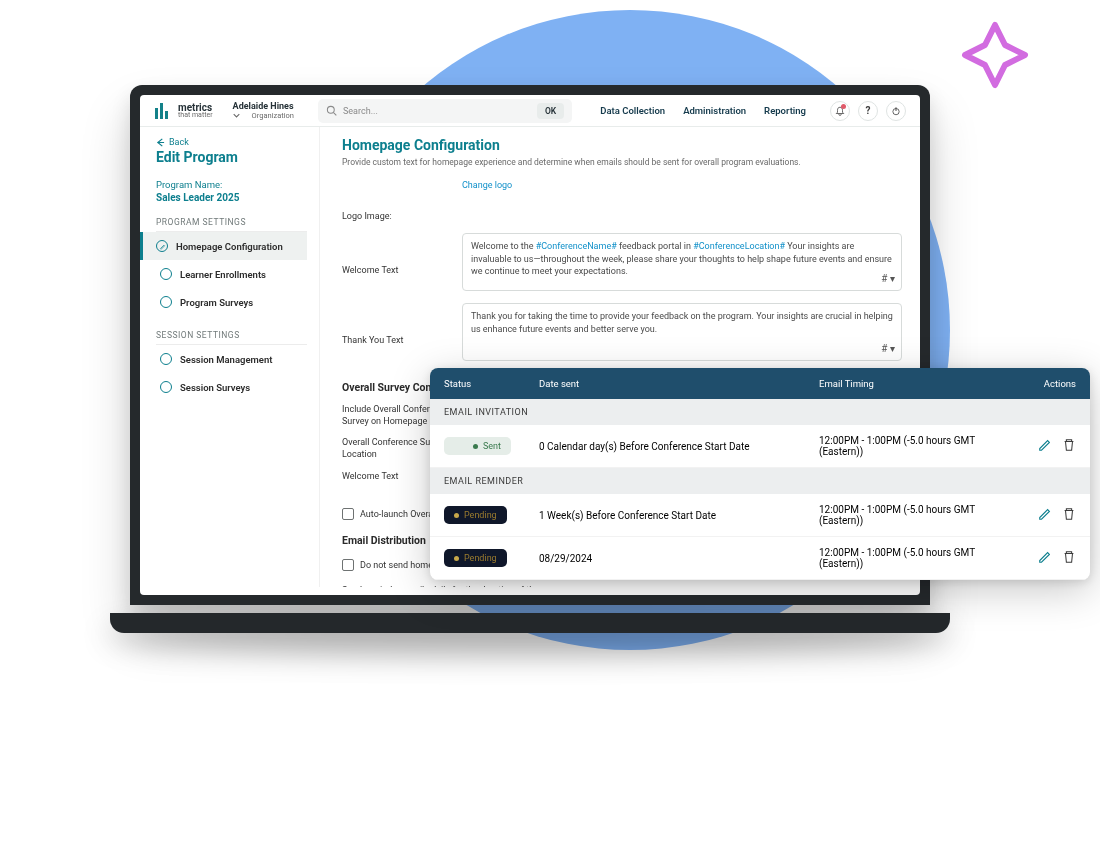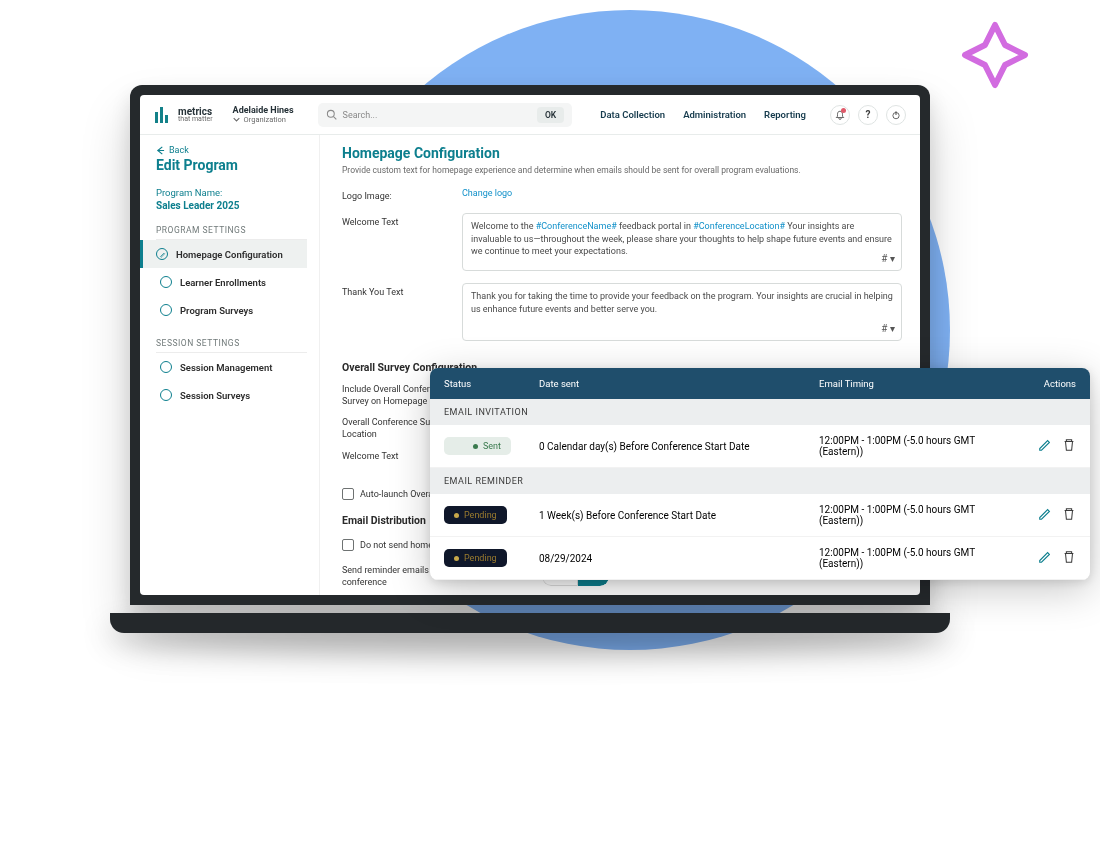--- a/index.html
+++ b/index.html
@@ -58,33 +58,33 @@
     width: 100%; height: 100%;
     background: #fff;
     border-radius: 4px;
     overflow: hidden;
     font-size: 10px;
     color: #2b2b2b;
     position: relative;
   }
   
   .topbar {
-    height: 40px;
+    height: 32px;
     display: flex;
     align-items: center;
     gap: 12px;
     padding: 0 14px;
     border-bottom: 1px solid #e8eceb;
   }
   .logo { display: flex; align-items: center; gap: 6px; font-weight: 700; color: #263238; }
   .logo svg { flex-shrink:0; }
   .logo .sub { font-size: 7px; font-weight: 400; color: #6a6a6a; margin-top: -2px; }
   .usercol { display:flex; flex-direction:column; margin-left:8px; }
   .usercol .name { font-weight:700; color:#263238; font-size:9px; }
-  .usercol .org { font-size:7.5px; color:#6a6a6a; display:flex; align-items:center; gap:4px; }
+  .usercol .org { font-size:7.5px; color:#6a6a6a; display:flex; align-items:center; gap:12px; }
   .search {
     flex: 1;
     display:flex; align-items:center;
     background:#f4f5f5;
     border-radius:5px;
     height: 24px;
     padding: 0 8px;
     margin-left: 12px;
     color:#8a8a8a;
   }
@@ -104,21 +104,21 @@
   .prog-name { color:#0d7f8e; font-weight:700; font-size:10px; margin-top:2px; }
   .section-h { color:#707979; font-size:8.5px; letter-spacing:.5px; margin-top:14px; padding-bottom:4px; border-bottom:1px solid #ececec; }
   .nav-item { display:flex; align-items:center; gap:8px; padding:8px 4px; font-size:9.5px; font-weight:600; color:#2c2c2c; cursor:pointer; }
   .nav-item.active { background:#eef1f0; border-left:3px solid #0d7f8e; margin-left:-16px; padding-left:13px; }
   .nav-ico { width:12px; height:12px; border:1.3px solid #0d7f8e; border-radius:50%; display:flex; align-items:center; justify-content:center; flex-shrink:0; }
 
   .main { flex:1; padding: 10px 18px 10px 22px; overflow:hidden; }
   .main h1 { color:#0d7f8e; font-weight:700; font-size:14px; }
   .main .desc { color:#6a6a6a; font-size:8.5px; margin-top:4px; }
   .row { display:flex; margin-top:12px; }
-  .row .lab { width: 120px; color:#333; font-size:9px; padding-top:4px; }
+  .row .lab { width: 120px; color:#333; font-size:9px; padding-top:4px;margin-top:28px; }
   .row .val { flex:1; }
   .link { color:#1190c9; font-size:9px; }
   .ta {
     border:1px solid #d7dbda; border-radius:4px;
     padding:6px 8px; font-size:9px; line-height:1.4;
     min-height:58px; position:relative;
     color:#4a4a4a;
   }
   .ta .hashbtn { position:absolute; right:6px; bottom:4px; font-size:10px; color:#555; }
   .token { color:#1190c9; }

